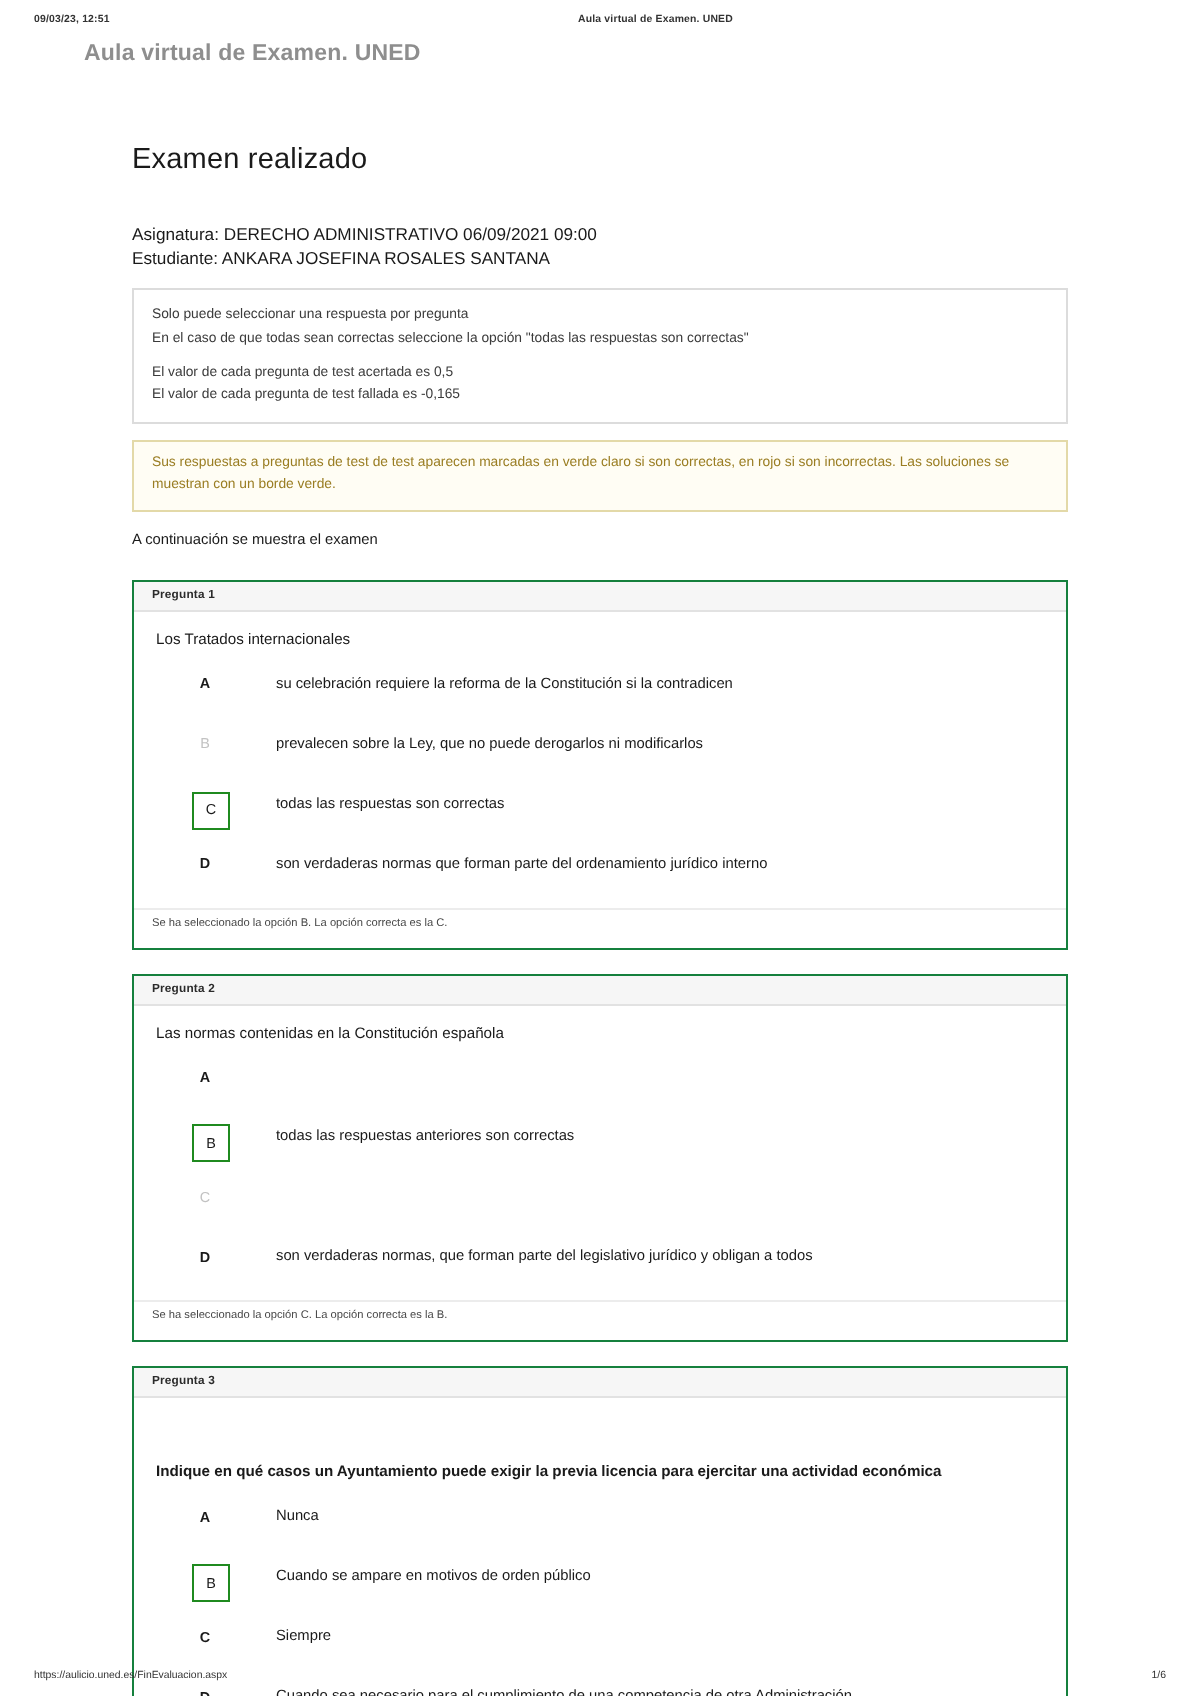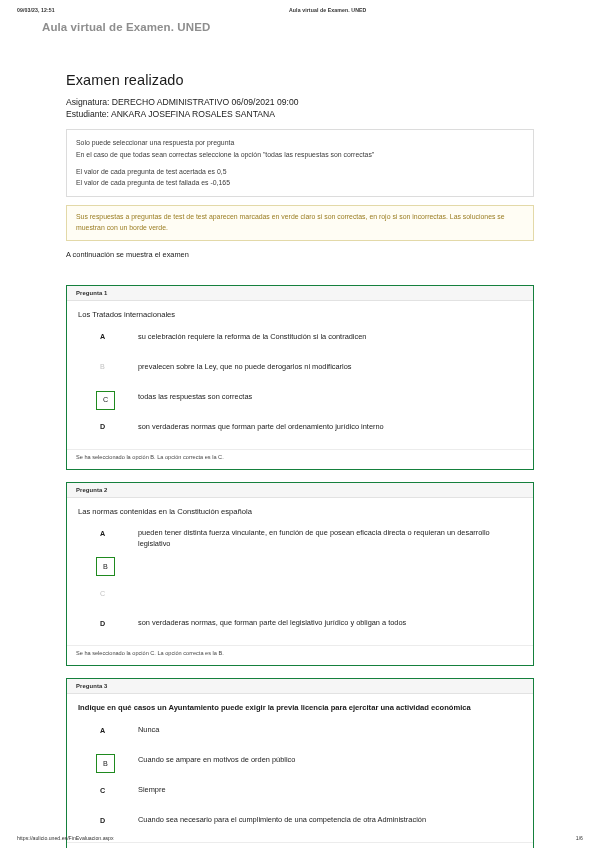--- a/index.html
+++ b/index.html
@@ -38,21 +38,21 @@
     font-size: 11.5px; font-weight: 700; color: #8e8e8e;
     letter-spacing: .1px;
   }
 
   
   .content {
     position: absolute; left: 66px; top: 72px; width: 468px;
   }
 
   h1.page-title {
-    margin: 0 0 8px 0;
+    margin: 0 0 23px 0;
     font-size: 14.5px; font-weight: 400; color: #1a1a1a;
     letter-spacing: .1px;
   }
 
   .meta {
     font-size: 8.6px; line-height: 1.42; color: #1a1a1a;
     margin-bottom: 9px;
   }
   .meta div { white-space: nowrap; }
 
@@ -68,21 +68,21 @@
 
   .warn-box {
     border: 1px solid #e3d9a8;
     background: #fffdf4;
     padding: 6px 9px 7px 9px;
     font-size: 6.9px; line-height: 1.5; color: #9a7d22;
     margin-bottom: 9px;
   }
 
   .lead {
-    font-size: 7.4px; color: #1a1a1a; margin-bottom: 26px;
+    font-size: 7.4px; color: #1a1a1a; margin-bottom: 16px;
   }
 
   
   .qcard {
     border: 1px solid #15803d;
     background: #ffffff;
     margin-bottom: 12px;
   }
   .qcard-head {
     background: #f6f6f6;
@@ -90,21 +90,21 @@
     padding: 4px 9px 4px 9px;
     font-size: 5.9px; font-weight: 700; color: #2b2b2b;
     letter-spacing: .1px;
   }
   .qcard-body { padding: 9px 9px 4px 9px; }
 
   .qtext {
     font-size: 7.6px; color: #1a1a1a; margin: 0 0 4px 2px;
     line-height: 1.4;
   }
-  .qtext.bold { font-weight: 700; }
+  .qtext.bold { font-weight: 700; margin-top: 23px; }
 
   .opt {
     display: flex; align-items: flex-start;
     min-height: 30px;
   }
   .opt-letter {
     width: 62px; flex: 0 0 62px;
     display: flex; justify-content: flex-start; align-items: center;
     padding-left: 20px;
     padding-top: 6px;
@@ -202,26 +202,26 @@
         </div>
       </div>
       <div class="qcard">
         <div class="qcard-head">Pregunta 2</div>
         <div class="qcard-body">
           <div class="qtext">Las normas contenidas en la Constitución española</div>
           <div class="opt">
             <div class="opt-letter">
               <span class="letter">A</span>
             </div>
-            <div class="opt-text">pueden tener distinta fuerza vinculante, en función de que posean eficacia directa  o requieran un desarrollo legislativo</div>
           </div>
           <div class="opt">
             <div class="opt-letter">
               <span class="letter correct">B</span>
             </div>
+            <div class="opt-text">todas las respuestas anteriores son correctas</div>
           </div>
           <div class="opt">
             <div class="opt-letter">
               <span class="letter muted">C</span>
             </div>
           </div>
           <div class="opt">
             <div class="opt-letter">
               <span class="letter">D</span>
             </div>

